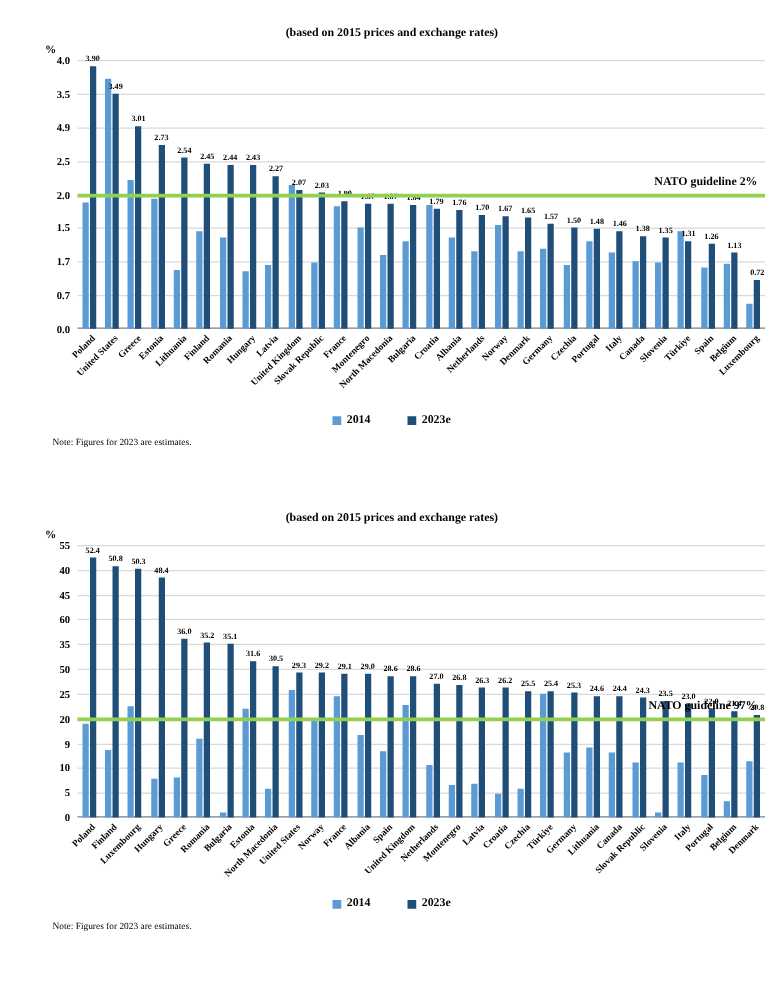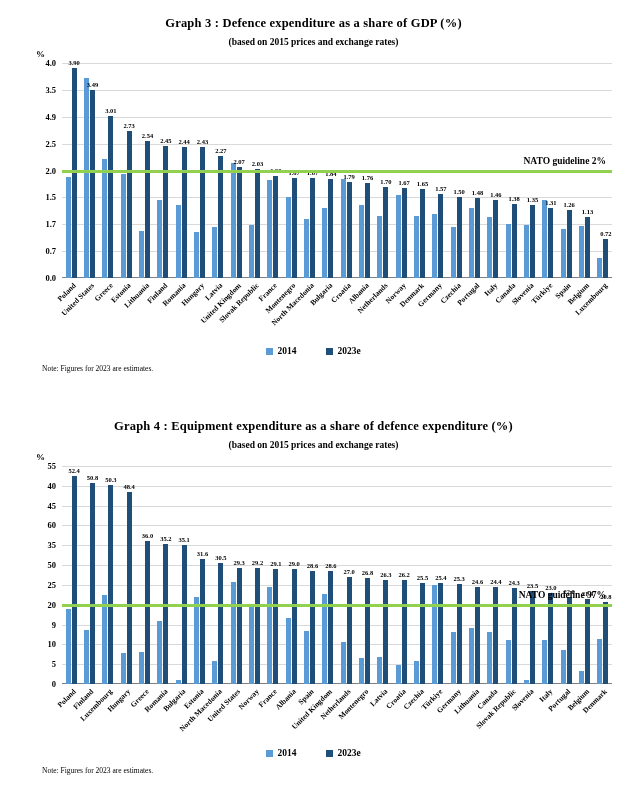--- a/index.html
+++ b/index.html
@@ -28,21 +28,20 @@
   .legend-item { display:flex; align-items:center; gap:4px; font-weight:bold; font-size:9.5px; }
   .swatch { width:7px; height:7px; display:inline-block; }
   .note { font-size:7.5px; margin-left:42px; margin-top:8px; }
 </style>
 </head>
 <body>
 
 <div class="page">
 
   <div class="chart" style="padding-top:16px;">
-    <div class="chart-title">Graph 3 : Defence expenditure as a share of GDP (%)</div>
     <div class="chart-subtitle">(based on 2015 prices and exchange rates)</div>
     <div class="plot-wrap">
       <div class="pct-label">%</div>
       <div class="plot" style="height:215px;">
           <div class="ytick" style="top: 215px;">0.0</div>
           <div class="gridline" style="top: 188.125px; background: rgb(217, 217, 217);"></div>
           <div class="ytick" style="top: 188.125px;">0.7</div>
           <div class="gridline" style="top: 161.25px; background: rgb(217, 217, 217);"></div>
           <div class="ytick" style="top: 161.25px;">1.7</div>
           <div class="gridline" style="top: 134.375px; background: rgb(217, 217, 217);"></div>
@@ -251,21 +250,20 @@
       </div>
       <div class="legend-item">
         <span class="swatch s23" style="background: rgb(31, 78, 121);"></span>
         <span>2023e</span>
       </div>
     </div>
     <div class="note">Note: Figures for 2023 are estimates.</div>
   </div>
 
   <div class="chart" style="padding-top:46px;">
-    <div class="chart-title">Graph 4 : Equipment expenditure as a share of defence expenditure (%)</div>
     <div class="chart-subtitle">(based on 2015 prices and exchange rates)</div>
     <div class="plot-wrap">
       <div class="pct-label">%</div>
       <div class="plot" style="height:218px;">
           <div class="ytick" style="top: 218px;">0</div>
           <div class="gridline" style="top: 198.182px; background: rgb(217, 217, 217);"></div>
           <div class="ytick" style="top: 198.182px;">5</div>
           <div class="gridline" style="top: 178.364px; background: rgb(217, 217, 217);"></div>
           <div class="ytick" style="top: 178.364px;">10</div>
           <div class="gridline" style="top: 158.545px; background: rgb(217, 217, 217);"></div>

